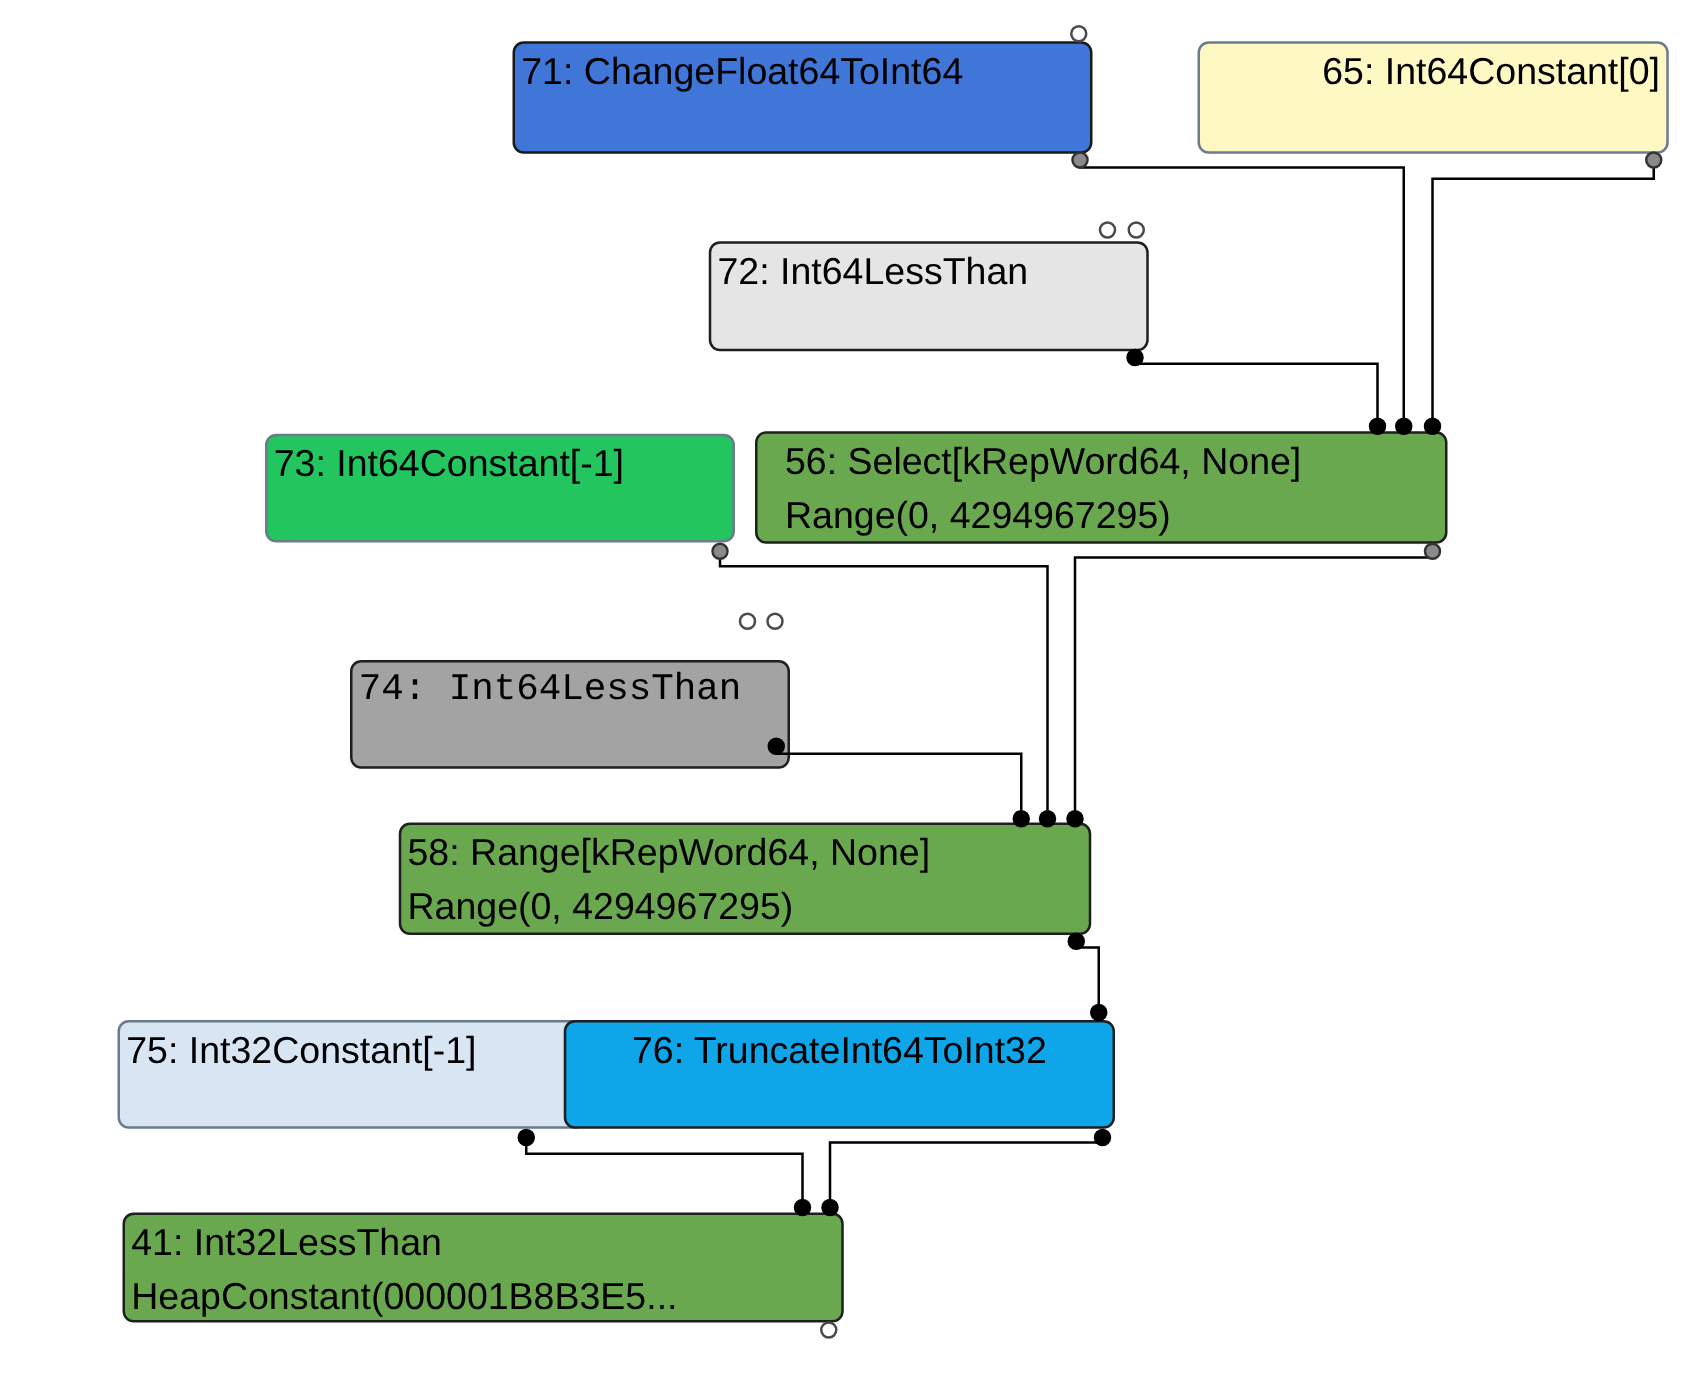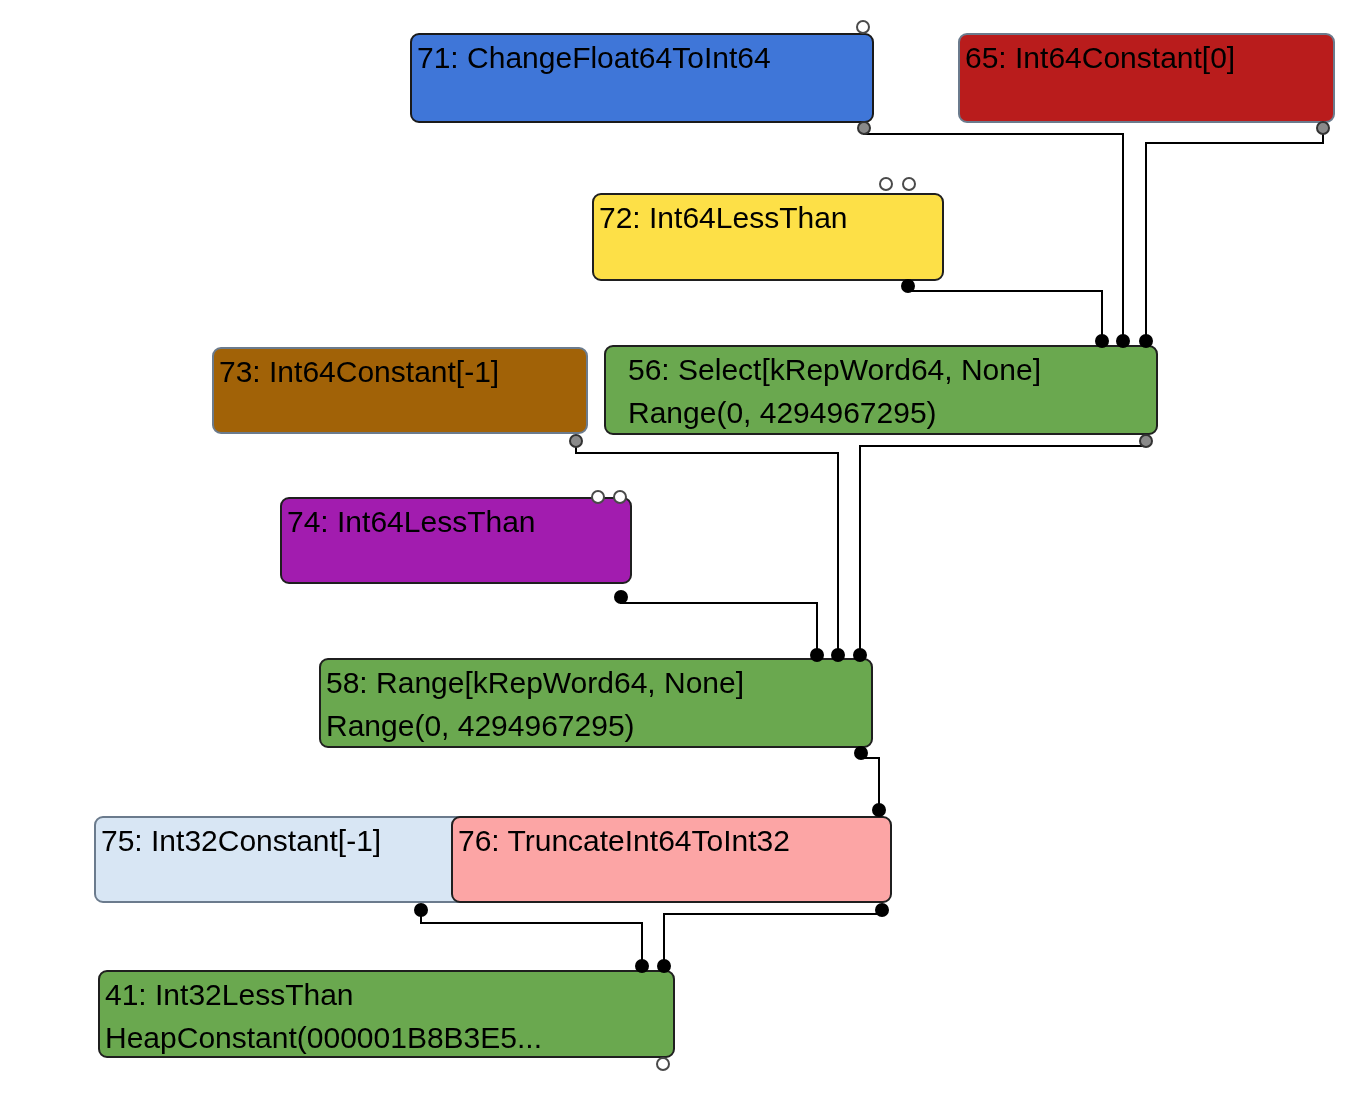--- a/index.html
+++ b/index.html
@@ -39,44 +39,44 @@
   }
 </style>
 </head>
 <body>
 
 <div id="canvas">
 
   <div class="node" style="left: 410px; top: 33px; width: 464px; height: 90px; background: rgb(63, 118, 216); border-color: rgb(26, 26, 26);">
     <span>71: ChangeFloat64ToInt64</span>
   </div>
-  <div class="node" style="left: 958px; top: 33px; width: 377px; height: 90px; background: #b91c1c; border-color: rgb(107, 123, 141);">
+  <div class="node" style="left: 958px; top: 33px; width: 377px; height: 90px; background: #fef9c3; border-color: rgb(107, 123, 141); text-align: right;">
     <span>65: Int64Constant[0]</span>
   </div>
-  <div class="node" style="left: 592px; top: 193px; width: 352px; height: 88px; background: #fde047; border-color: rgb(31, 31, 31);">
+  <div class="node" style="left: 567px; top: 193px; width: 352px; height: 88px; background: #e5e5e5; border-color: rgb(31, 31, 31);">
     <span>72: Int64LessThan</span>
   </div>
-  <div class="node" style="left: 212px; top: 347px; width: 376px; height: 87px; background: #a16207; border-color: rgb(107, 123, 141);">
+  <div class="node" style="left: 212px; top: 347px; width: 376px; height: 87px; background: #22c55e; border-color: rgb(107, 123, 141);">
     <span>73: Int64Constant[-1]</span>
   </div>
   <div class="node" style="left: 604px; top: 345px; width: 554px; height: 90px; background: rgb(106, 168, 79); border-color: rgb(31, 31, 31); padding-left: 22px;">
     <span>56: Select[kRepWord64, None]</span>
     <span>Range(0, 4294967295)</span>
   </div>
-  <div class="node" style="left: 280px; top: 497px; width: 352px; height: 87px; background: #a21caf; border-color: rgb(31, 31, 31);">
+  <div class="node" style="left: 280px; top: 528px; width: 352px; height: 87px; background: #a3a3a3; border-color: rgb(31, 31, 31); font-family: Liberation Mono, monospace;">
     <span>74: Int64LessThan</span>
   </div>
   <div class="node" style="left: 319px; top: 658px; width: 554px; height: 90px; background: rgb(106, 168, 79); border-color: rgb(31, 31, 31);">
     <span>58: Range[kRepWord64, None]</span>
     <span>Range(0, 4294967295)</span>
   </div>
   <div class="node" style="left: 57px; top: 816px; width: 375px; height: 87px; background: rgb(216, 230, 244); border-color: rgb(107, 123, 141); margin-left: 37px;">
     <span>75: Int32Constant[-1]</span>
   </div>
-  <div class="node" style="left: 451px; top: 816px; width: 441px; height: 87px; background: #fca5a5; border-color: rgb(31, 31, 31);">
+  <div class="node" style="left: 451px; top: 816px; width: 441px; height: 87px; background: #0ea5e9; border-color: rgb(31, 31, 31); text-align: center;">
     <span>76: TruncateInt64ToInt32</span>
   </div>
   <div class="node" style="left: 98px; top: 970px; width: 577px; height: 88px; background: rgb(106, 168, 79); border-color: rgb(31, 31, 31);">
     <span>41: Int32LessThan</span>
     <span>HeapConstant(000001B8B3E5...</span>
   </div>
 
   <svg id="wires" xmlns="http://www.w3.org/2000/svg" viewBox="0 0 1358 1106">
       <polyline points="864,128 864,134 1123,134 1123,341" fill="none" stroke="#000000" stroke-width="2"></polyline>
       <polyline points="1323,128 1323,143 1146,143 1146,341" fill="none" stroke="#000000" stroke-width="2"></polyline>

